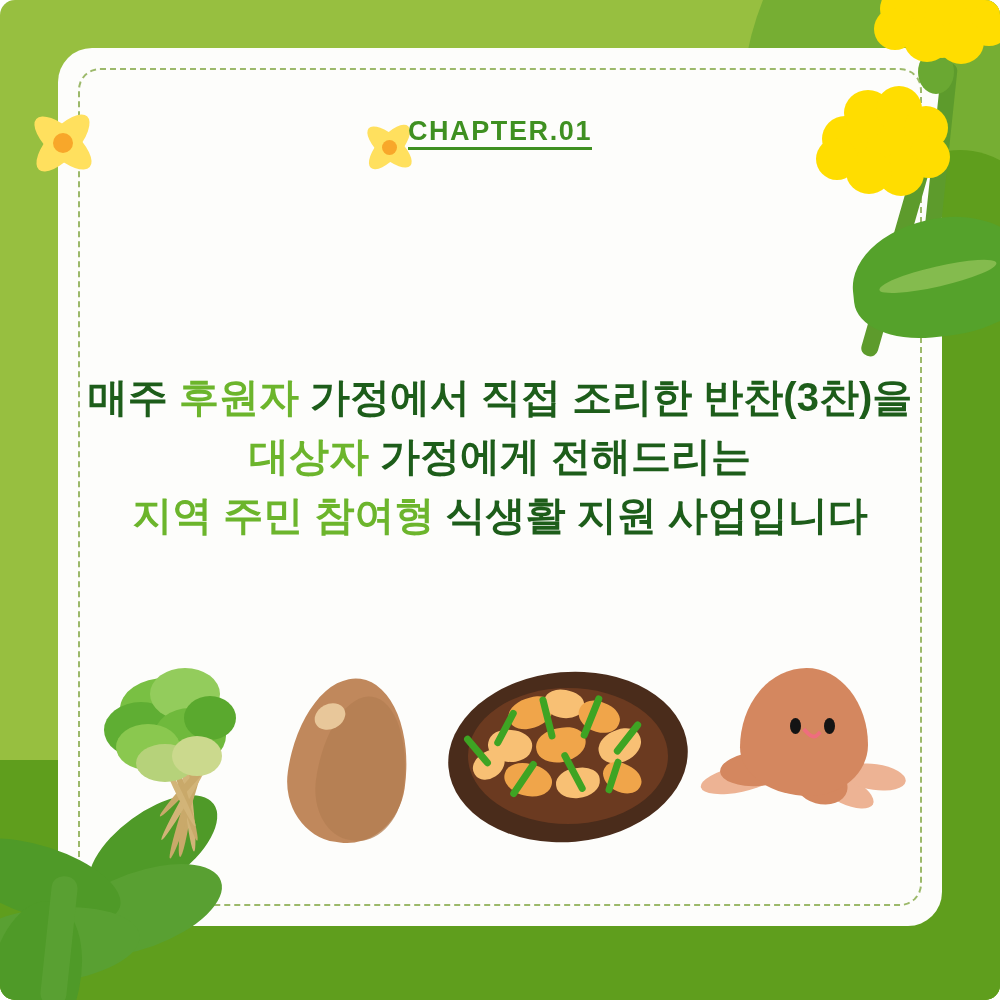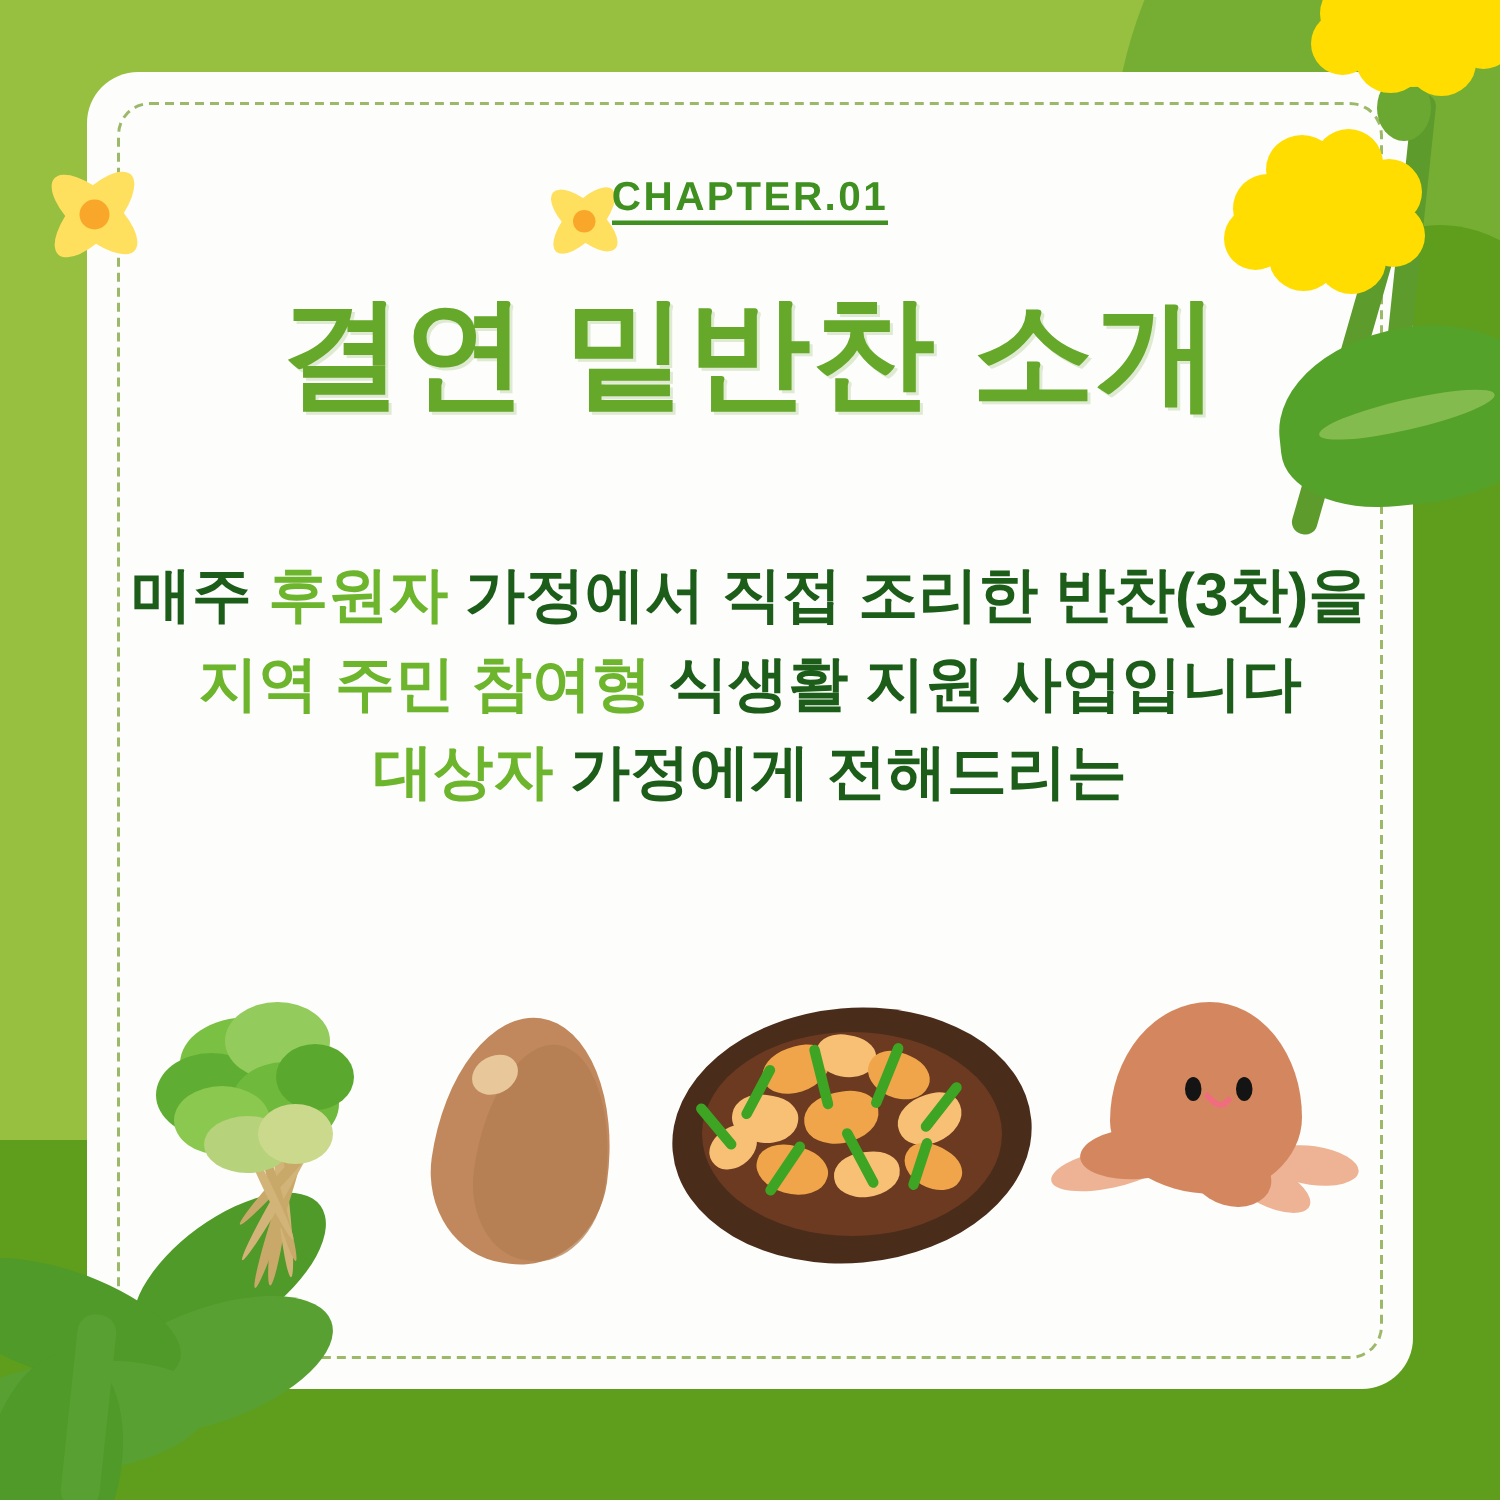--- a/index.html
+++ b/index.html
@@ -6,20 +6,21 @@
   html, body {
     width:1000px; height:1000px;
     font-family:"Liberation Sans", sans-serif;
     overflow:hidden;
   }
   #stage {
     position:relative;
     width:1000px; height:1000px;
     background:#97bf40;
     overflow:hidden;
+    border-radius:15px;
   }
   
   .bg-bottom {
     position:absolute; left:0; top:760px; width:1000px; height:240px;
     background:#5f9e1d;
   }
   .bg-bottom-right {
     position:absolute; left:640px; top:430px; width:360px; height:570px;
     background:#5f9e1d;
   }
@@ -260,26 +261,25 @@
 
   <div class="flower-4p" id="flower-chapter">
     <div class="petal p1"></div>
     <div class="petal p2"></div>
     <div class="core"></div>
   </div>
   <div class="chapter-row">
     <span class="chapter-label">CHAPTER.01</span>
   </div>
 
-  <div class="title">결연 밑반찬 소개</div>
 
   <div class="body-block" id="body-block">
       <div class="line"><span>매주 </span><span class="hl">후원자</span><span> 가정에서 직접 조리한 반찬(3찬)을</span></div>
+      <div class="line"><span class="hl">대상자</span><span> 가정에게 전해드리는</span></div>
       <div class="line"><span class="hl">지역 주민 참여형</span><span> 식생활 지원 사업입니다</span></div>
-      <div class="line"><span class="hl">대상자</span><span> 가정에게 전해드리는</span></div>
     </div>
 
   <div class="foods">
 
     <div class="food" id="food-greens">
       <div class="root" style="left:92px; top:92px; width:9px;  height:104px; transform:rotate(8deg);"></div>
       <div class="root" style="left:82px; top:94px; width:8px;  height:96px;  transform:rotate(-6deg); background:#d2b478;"></div>
       <div class="root" style="left:102px;top:92px; width:8px;  height:110px; transform:rotate(18deg);"></div>
       <div class="root" style="left:112px;top:88px; width:7px;  height:104px; transform:rotate(30deg); background:#d2b478;"></div>
       <div class="root" style="left:72px; top:96px; width:7px;  height:86px;  transform:rotate(-16deg);"></div>

